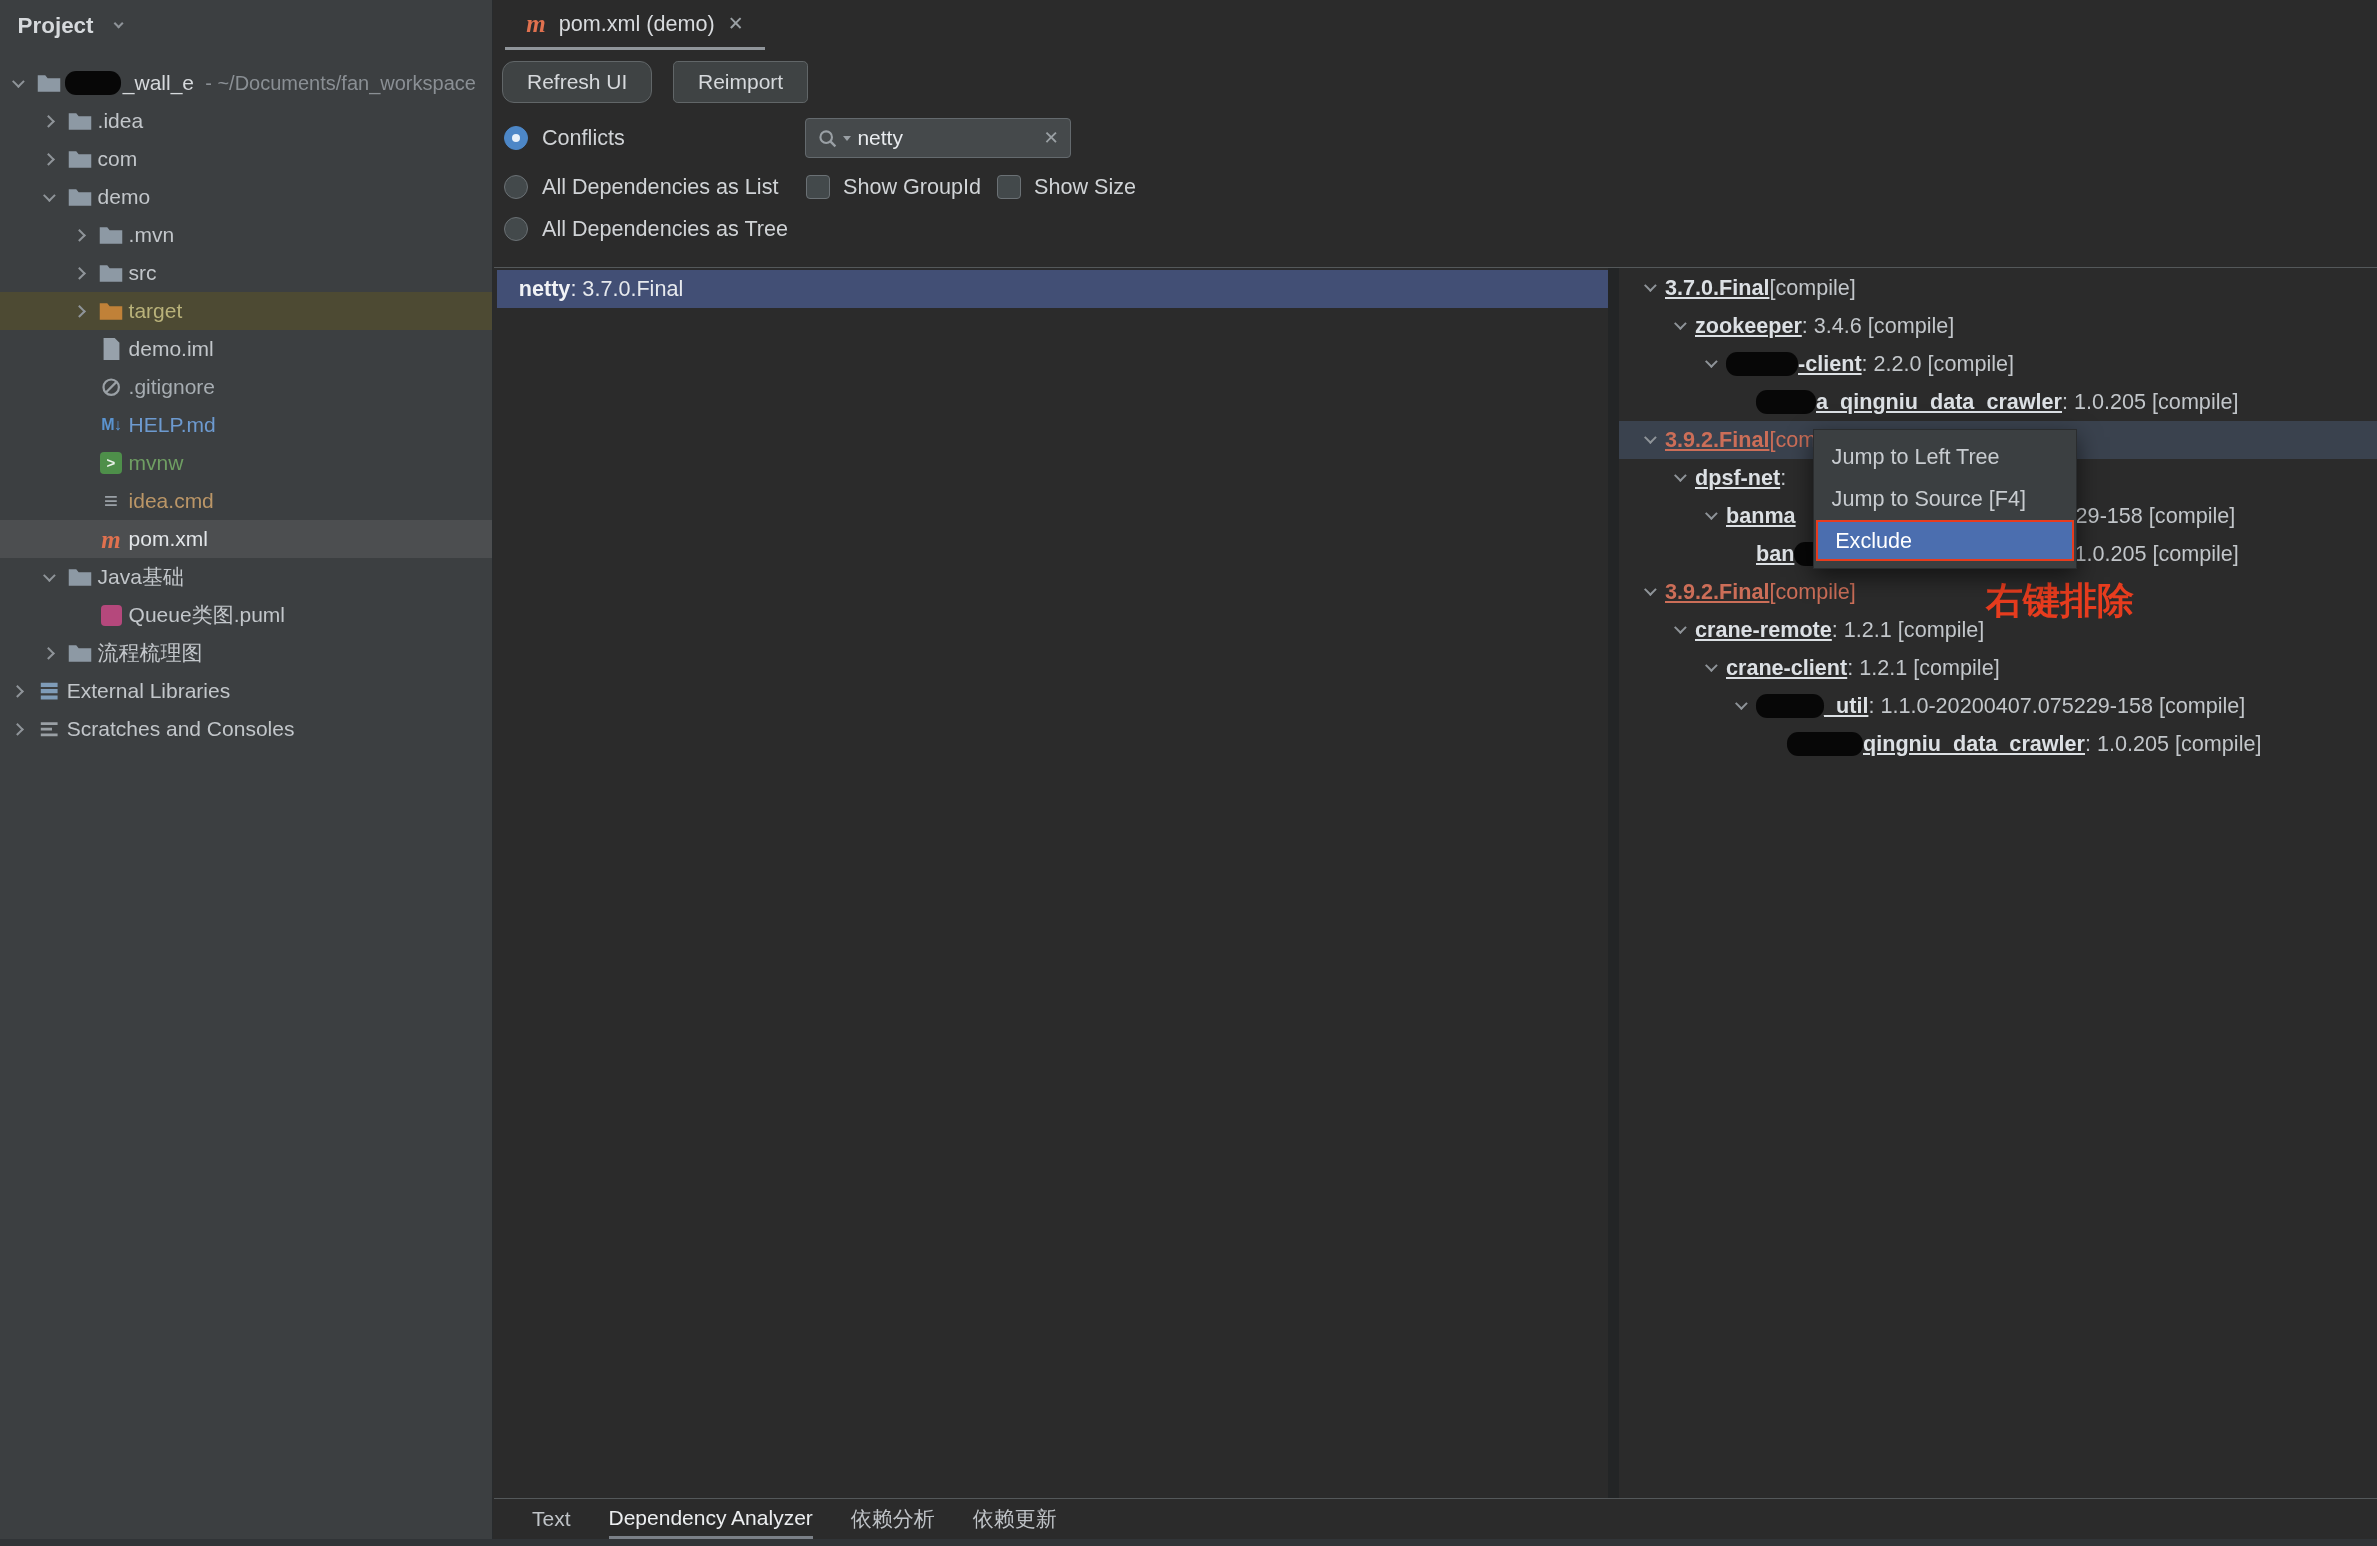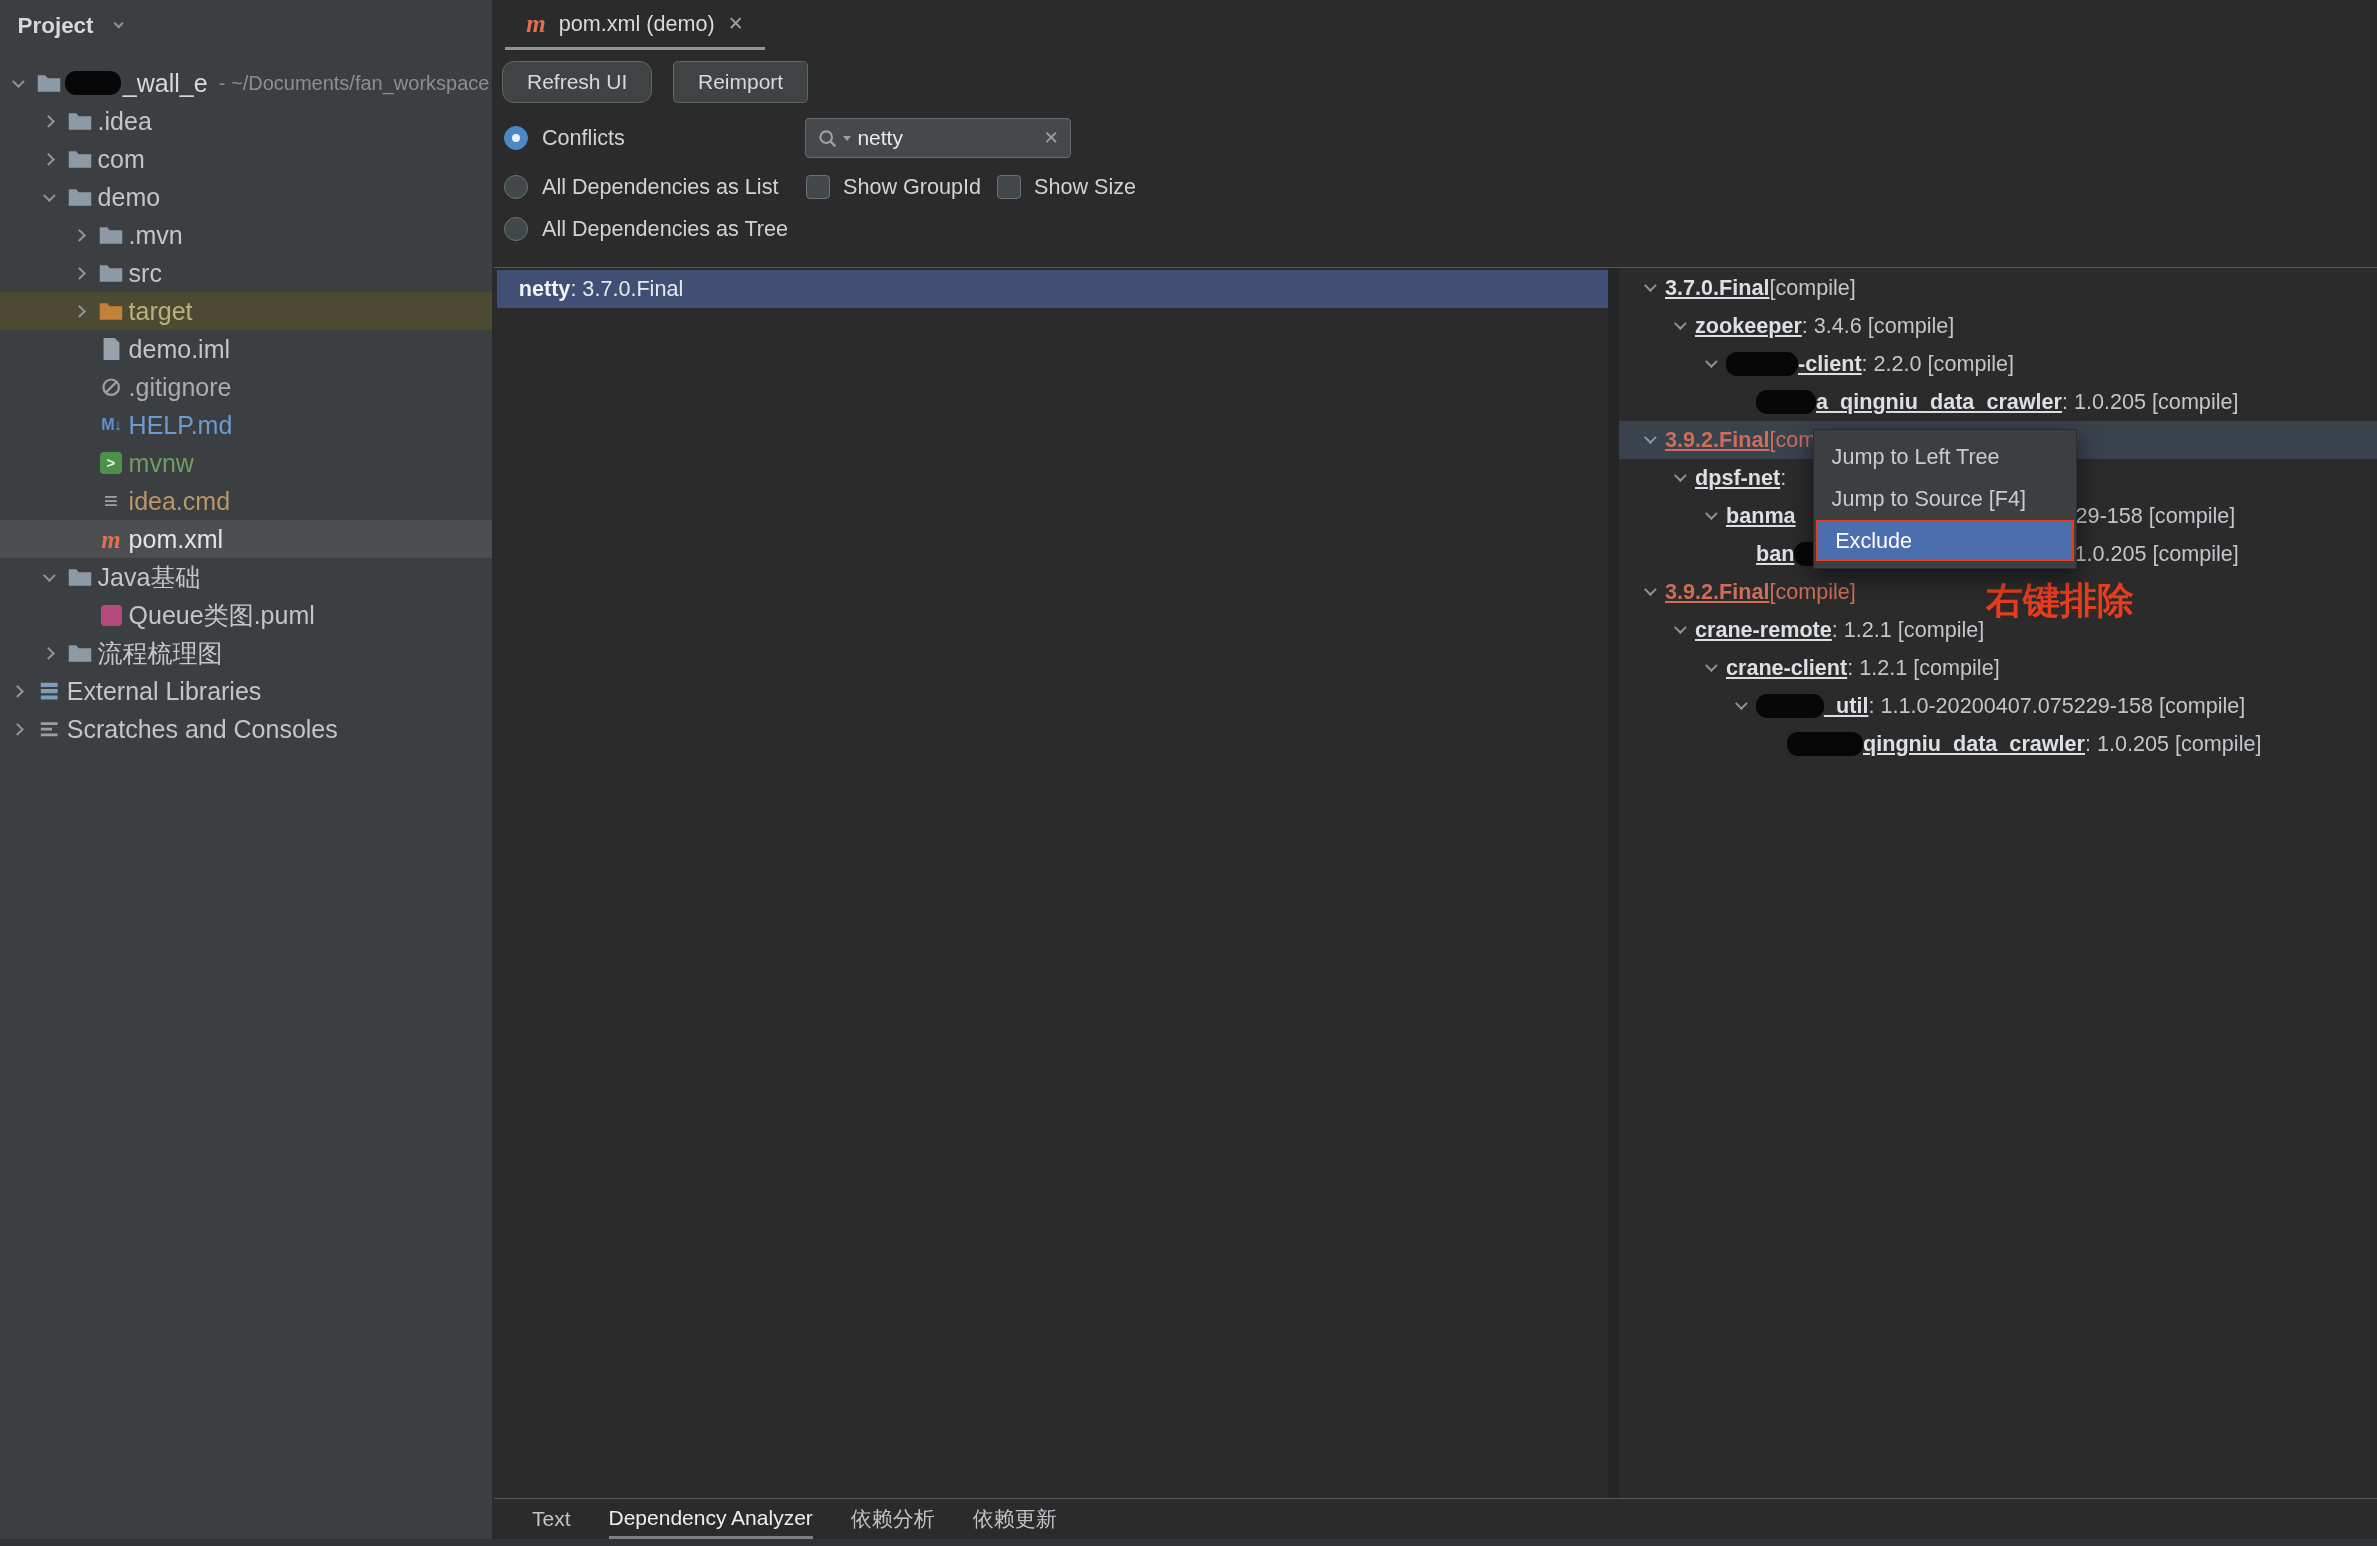--- a/index.html
+++ b/index.html
@@ -8,21 +8,21 @@
   .stage { position:relative; width:2377px; height:1547px; }
 
   
   .sidebar { position:absolute; left:0; top:0; width:493px; height:1539px;
     background:#3c3f41; border-right:0.8px solid #282b2d; overflow:hidden;text-align:center; }
   .phead { position:absolute; top:0; left:0; right:0; height:51px; display:flex;
     align-items:center; padding-left:17.6px; gap:9.6px; color:#d6d9dc; font-size:22.4px; font-weight:700; }
   .ptree { position:absolute; top:64px; left:0; right:0; }
   .prow { display:flex; align-items:center; height:38px; white-space:nowrap; }
   .d0 { padding-left:3.2px; } .d1 { padding-left:34px; } .d2 { padding-left:65px; }
-  .plabel { font-size:25px; color:#c2c6ca; margin-left:1.6px; }
+  .plabel { font-size:21px; color:#c2c6ca; margin-left:1.6px; }
   .ppath { font-size:20px; color:#8a8f94; margin-left:11.2px; }
   .prow.hl-target { background:#4d4a33; }
   .prow.hl-target .plabel { color:#b9b27a; }
   .prow.sel { background:#4c4e50; }
   .prow.sel .plabel { color:#e2e5e8; }
   .lbl-blue { color:#6d9ad0 !important; }
   .lbl-green { color:#6f9e63 !important; }
   .lbl-tan { color:#bb9667 !important; }
   .lbl-dim { color:#a7adb2 !important; }
   .lbl-root { color:#d6d9dc !important; }

